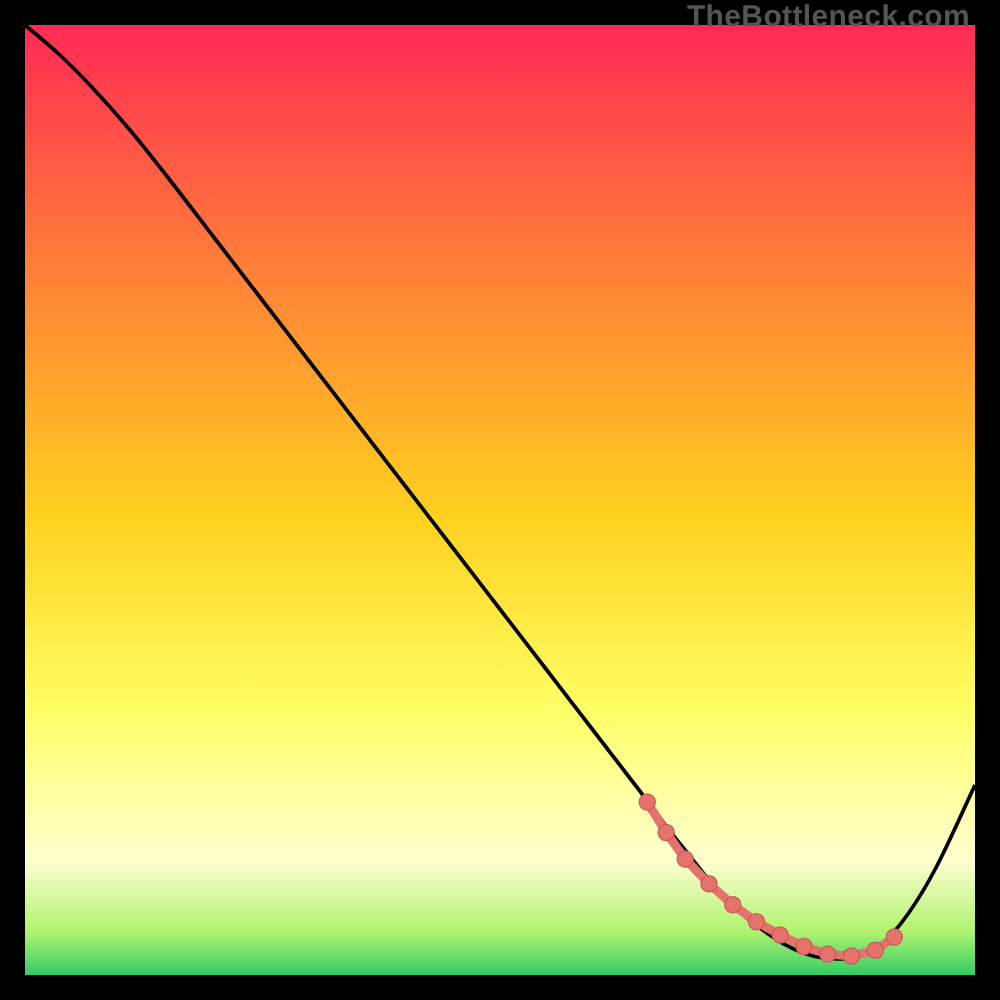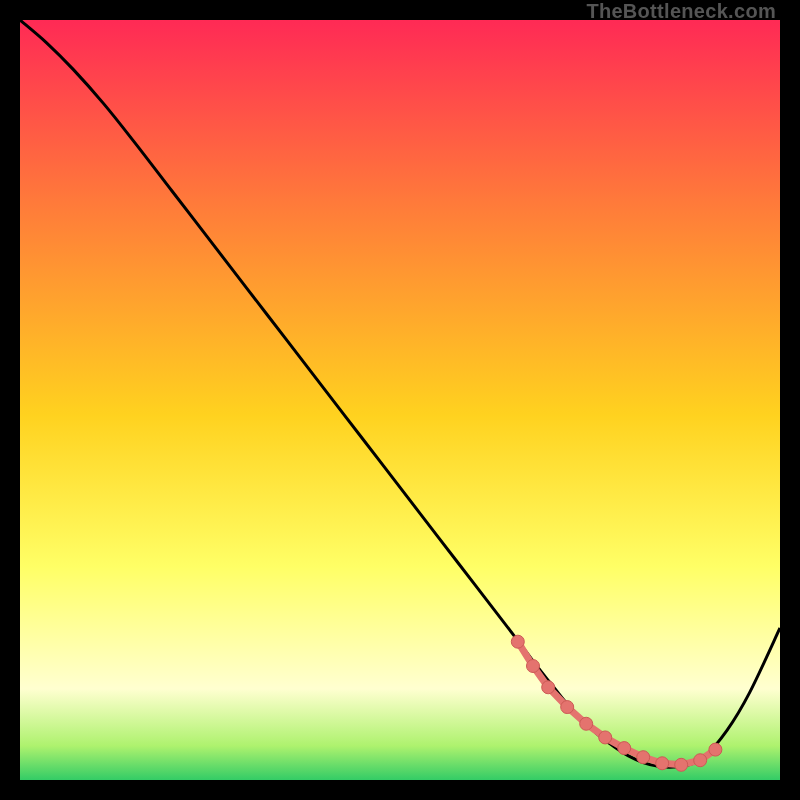--- a/index.html
+++ b/index.html
@@ -17,21 +17,21 @@
     top: 20px;
     width: 760px;
     height: 760px;
     background: #000;
   }
   .watermark {
     position: absolute;
     top: 0px;
     right: 24px;
     color: #555;
-    font-size: 20px;
+    font-size: 24px;
     font-weight: 600;
     letter-spacing: 0.3px;
     z-index: 4;
     user-select: none;
   }
   svg {
     position: absolute;
     left: 20px;
     top: 20px;
     width: 760px;

